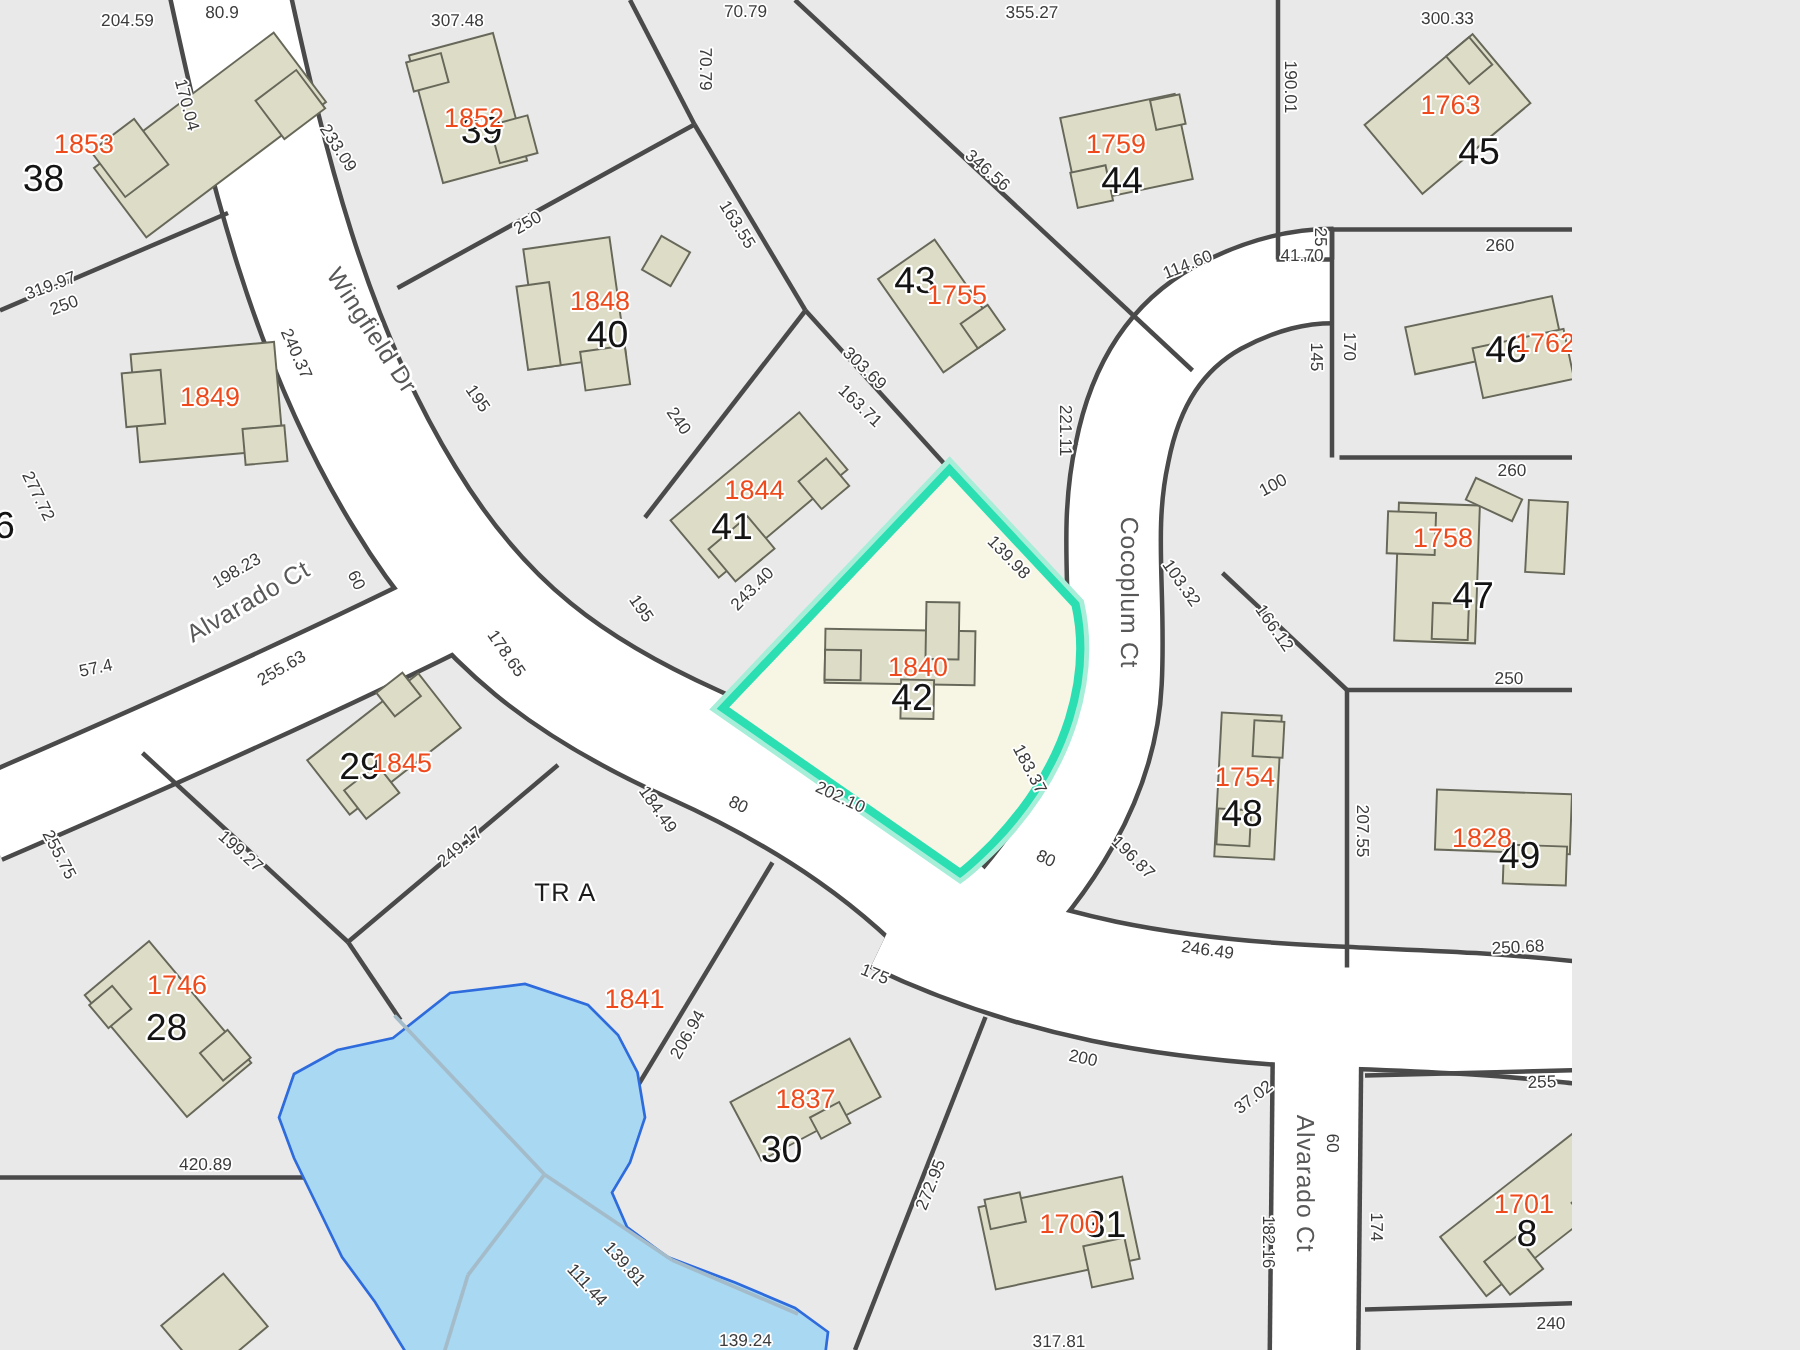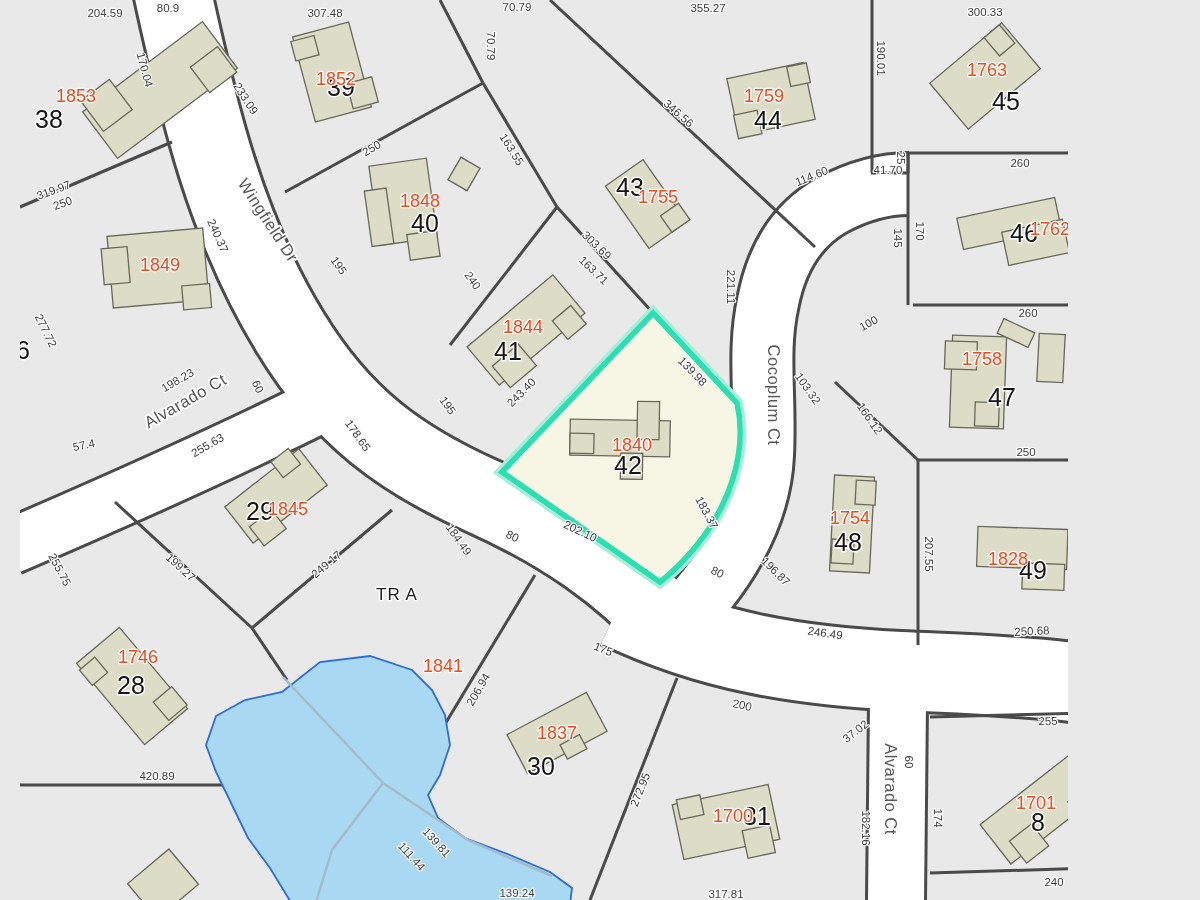--- a/index.html
+++ b/index.html
@@ -1,16 +1,16 @@
 <!DOCTYPE html>
 <html><head>
 <meta charset="utf-8">
 <style>
   html,body{margin:0;padding:0;background:#e9e9e9;}
-  #viewport{width:1048px;height:900px;overflow:hidden;position:relative;padding-left:20px;}
+  #viewport{width:1048px;height:900px;overflow:hidden;position:relative;}
   svg{display:block;}
   text{font-family:"Liberation Sans","DejaVu Sans",sans-serif;
        text-anchor:middle;paint-order:stroke;stroke-linejoin:round;}
   .dim{font-size:11.5px;fill:#3c3c3c;stroke:#ffffff;stroke-width:2.4px;}
   .lot{font-size:25px;fill:#141414;stroke:#ffffff;stroke-width:3px;}
   .house{font-size:18px;fill:#ee4a1c;stroke:#ffffff;stroke-width:2.6px;}
   .street{font-size:16.5px;fill:#585858;stroke:#ffffff;stroke-width:3.6px;letter-spacing:.5px;}
   .tract{font-size:17px;fill:#1c1c1c;stroke:#ffffff;stroke-width:3px;letter-spacing:1px;}
 </style>
 </head>

